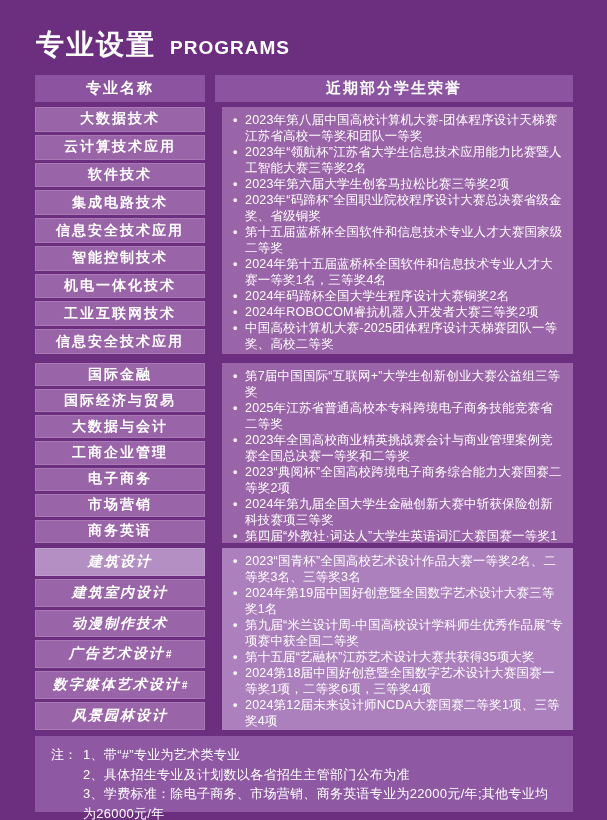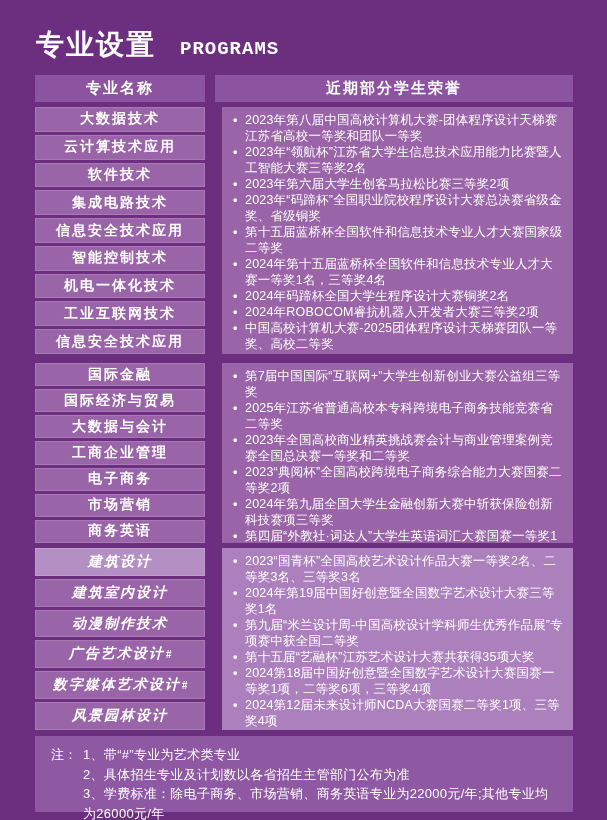--- a/index.html
+++ b/index.html
@@ -6,21 +6,21 @@
   body{
     width:607px;height:820px;
     background:var(--bg,#6C2F80);
     font-family:"Liberation Sans","DejaVu Sans",sans-serif;
     color:#fff;
     overflow:hidden;
     position:relative;
   }
   .page-title{
     position:absolute;left:36px;top:26px;
-    display:flex;align-items:baseline;gap:24px;font-family:Liberation Mono, monospace;
+    display:flex;align-items:baseline;gap:14px;
   }
   .title-cn{font-size:28px;font-weight:bold;letter-spacing:2px;}
   .title-en{font-size:19px;font-weight:bold;letter-spacing:1px;}
   .table{
     position:absolute;left:35px;top:75px;width:538px;
   }
   .hdr-row{display:flex;gap:10px;height:27px;margin-bottom:5px;}
   .hdr-cell{
     background:var(--header,#8C54A0);
     display:flex;align-items:center;justify-content:center;

